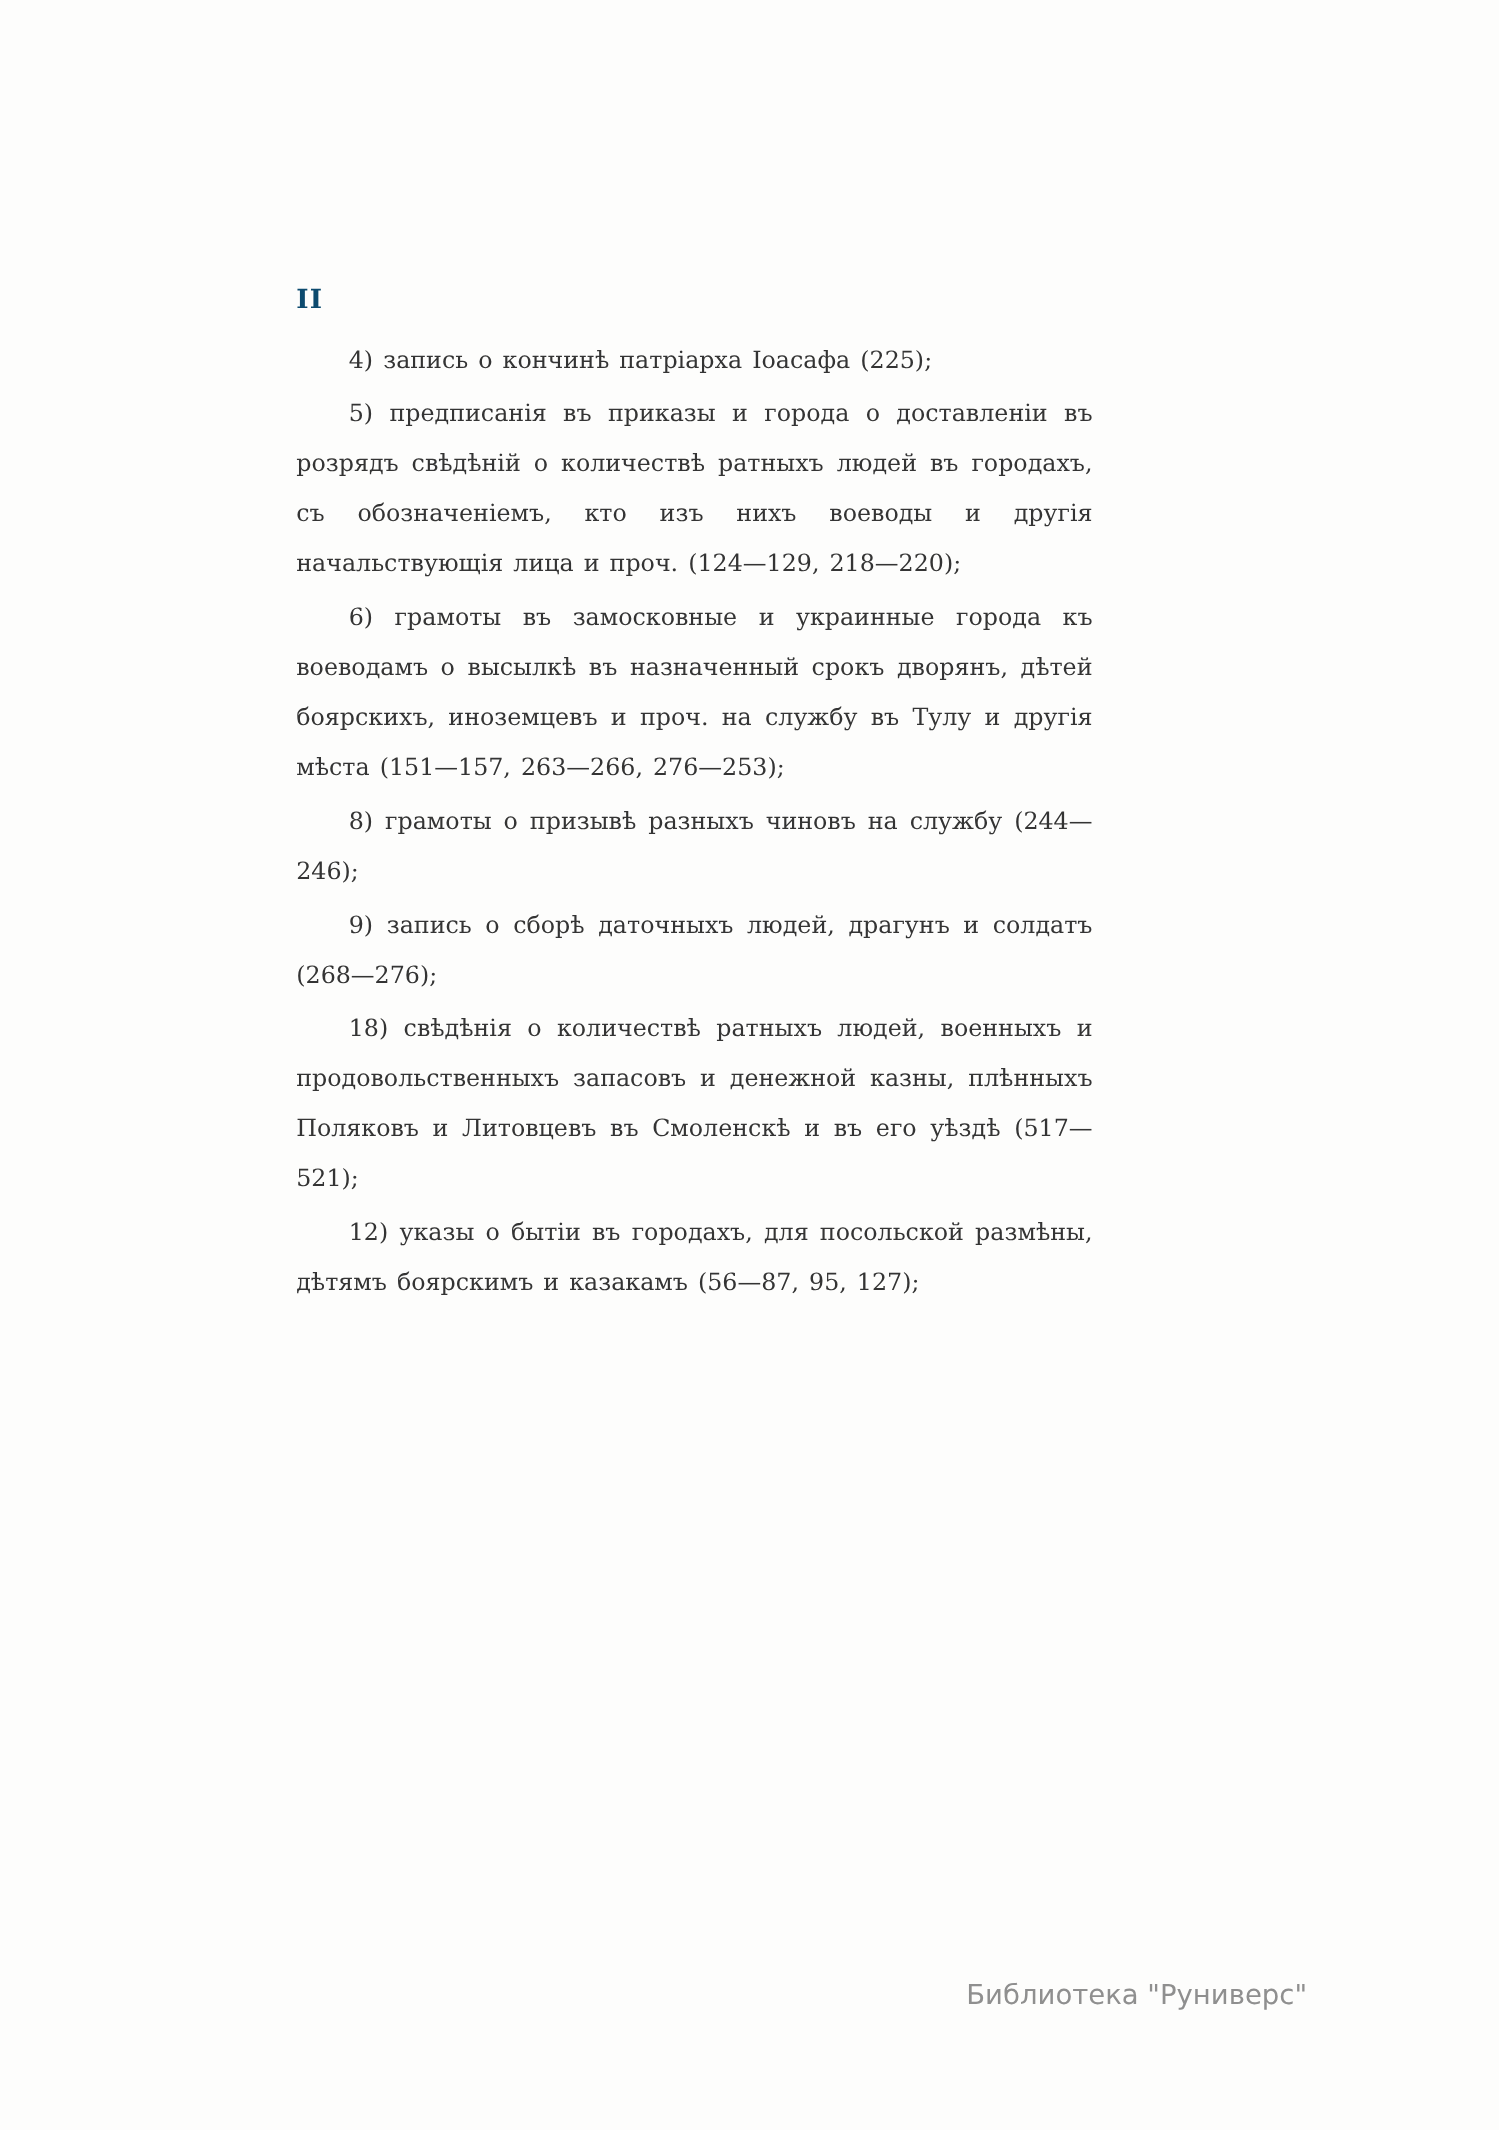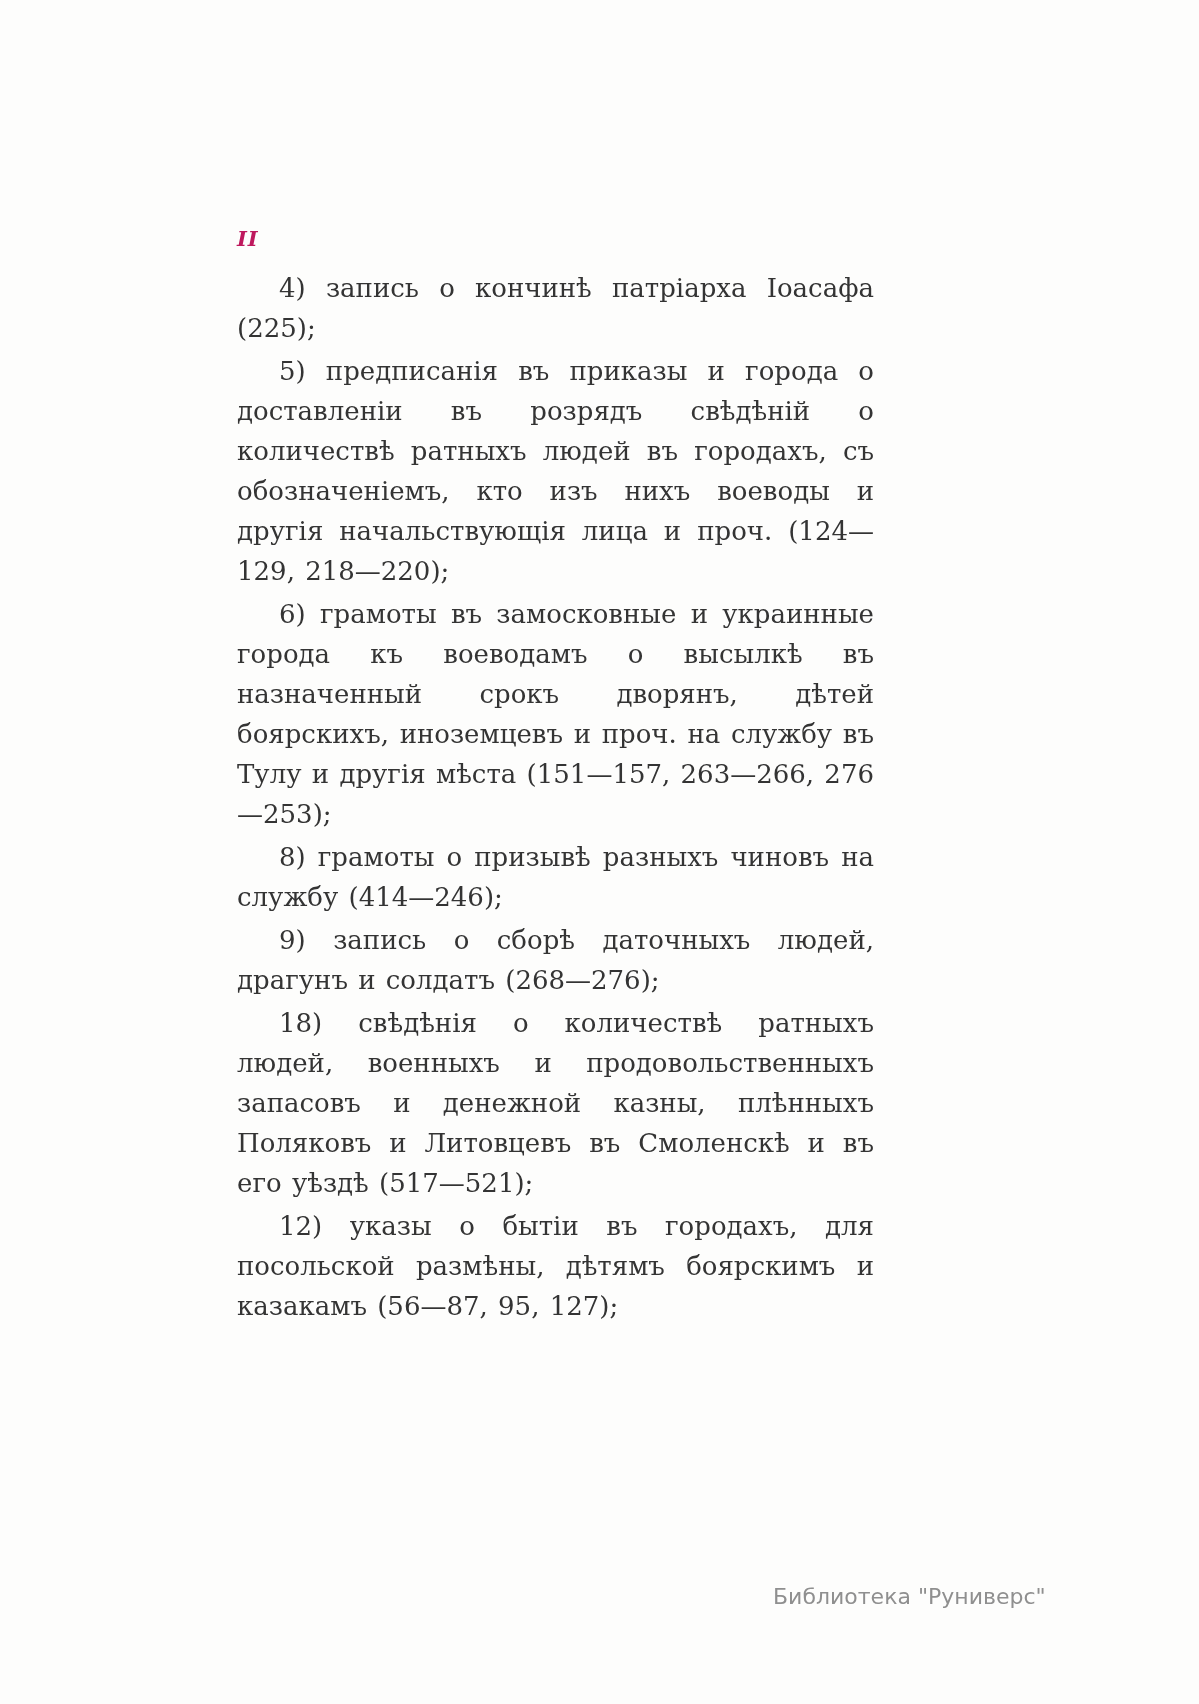--- a/index.html
+++ b/index.html
@@ -18,33 +18,32 @@
     position: absolute;
     inset: 0;
     background: #fdfdfc;
   }
   .page-number {
     position: absolute;
     left: 237px;
     top: 226px;
     font-size: 21px;
     font-weight: bold;
-    color: #be185d;
+    color: #0c4a6e;
     letter-spacing: 1px;
-    font-style: italic;
   }
   .text-block {
     position: absolute;
     left: 237px;
     top: 268px;
     width: 637px;
   }
   .para {
     margin: 0 0 3px 0;
-    font-size: 26px;
+    font-size: 19px;
     line-height: 40px;
     color: #343434;
     text-align: justify;
     text-indent: 42px;
     word-spacing: 2px;
   }
   .watermark {
     position: absolute;
     left: 773px;
     top: 1584px;
@@ -58,21 +57,21 @@
 <body>
 
 <div class="scan-page">
 
   <div class="page-number">II</div>
 
   <div class="text-block">
     <p class="para">4) запись о кончинѣ патріарха Іоасафа (225);</p>
     <p class="para">5) предписанія въ приказы и города о доставленіи въ розрядъ свѣдѣній о количествѣ ратныхъ людей въ городахъ, съ обозначеніемъ, кто изъ нихъ воеводы и другія начальствующія лица и проч. (124—129, 218—220);</p>
     <p class="para">6) грамоты въ замосковные и украинные города къ воеводамъ о высылкѣ въ назначенный срокъ дворянъ, дѣтей боярскихъ, иноземцевъ и проч. на службу въ Тулу и другія мѣста (151—157, 263—266, 276—253);</p>
-    <p class="para">8) грамоты о призывѣ разныхъ чиновъ на службу (414—246);</p>
+    <p class="para">8) грамоты о призывѣ разныхъ чиновъ на службу (244—246);</p>
     <p class="para">9) запись о сборѣ даточныхъ людей, драгунъ и солдатъ (268—276);</p>
     <p class="para">18) свѣдѣнія о количествѣ ратныхъ людей, военныхъ и продовольственныхъ запасовъ и денежной казны, плѣнныхъ Поляковъ и Литовцевъ въ Смоленскѣ и въ его уѣздѣ (517—521);</p>
     <p class="para">12) указы о бытіи въ городахъ, для посольской размѣны, дѣтямъ боярскимъ и казакамъ (56—87, 95, 127);</p>
 
   </div>
 
   <div class="watermark">Библиотека "Руниверс"</div>
 
 </div>
 

